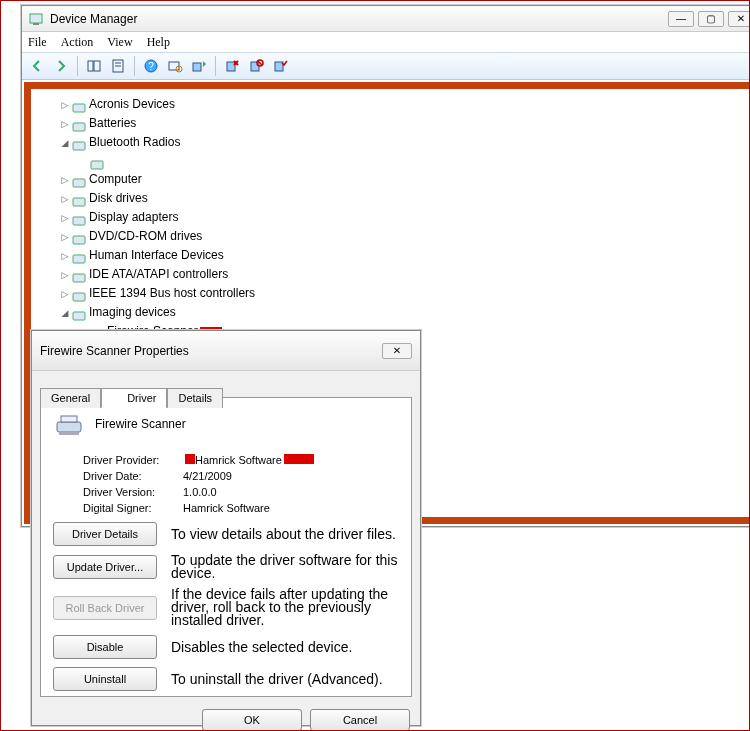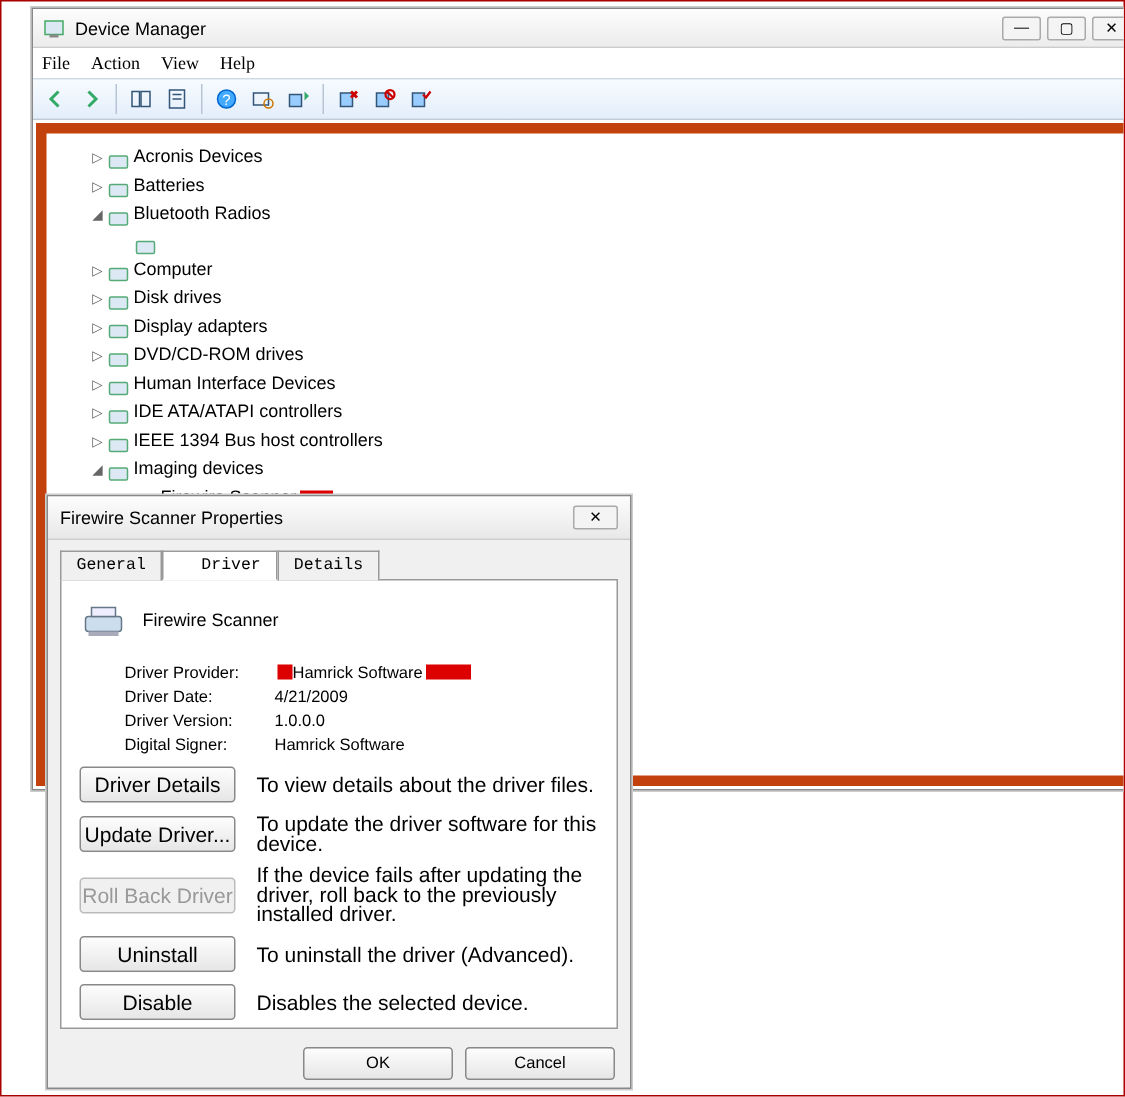--- a/index.html
+++ b/index.html
@@ -109,21 +109,21 @@
 .redact.sm { width: 10px; }
 .redact.lg { width: 30px; }
 
 
 .props-window {
   top: 329px; left: 30px;
   width: 390px; height: 396px;
   background: #f0f0f0;
 }
 .props-title {
-  height: 29px;
+  height: 40px;
   display: flex; align-items: center;
   padding: 0 8px;
   background: linear-gradient(#fdfdfd,#e8e8e8);
   border-bottom: 1px solid #ccc;
 }
 .props-title .close {
   width: 30px; height: 16px;
   border: 1px solid #aaa; border-radius: 2px;
   display:flex;align-items:center;justify-content:center;
   background:#f4f4f4; font-size:10px;
@@ -133,23 +133,22 @@
   padding: 6px 8px 0 8px;
   gap: 0;
 }
 .tab {
   padding: 3px 10px;
   border: 1px solid #999;
   border-bottom: none;
   background: #f0f0f0;
   font-size: 11px;
   position: relative;
-  top: 1px;
+  top: 11px;
   cursor: default;
-  font-family: Liberation Mono, monospace;
 }
 .tab.active {
   background: #fff;
   border-bottom: 1px solid #fff;
   z-index: 2;
   padding-left: 25px;
 }
 .tabpanel {
   margin: 0 8px 8px 8px;
   border: 1px solid #999;
@@ -171,21 +170,21 @@
 }
 .info-row .label { width: 100px; }
 .driver-actions { margin-top: 2px; }
 .action-row {
   display: flex; align-items: center;
   margin: 8px 0;
   gap: 14px;
 }
 .action-row button {
   width: 104px; height: 24px;
-  font-size: 14px;
+  font-size: 11px;
   background: linear-gradient(#fdfdfd,#e6e6e6);
   border: 1px solid #888;
   border-radius: 3px;
   cursor: default;
 }
 .action-row button:disabled {
   color: #999;
   background: #f0f0f0;
   border-color: #bbb;
 }
@@ -398,26 +397,26 @@
       </div>
       <div class="action-row">
         <button>Update Driver...</button>
         <span class="desc">To update the driver software for this device.</span>
       </div>
       <div class="action-row">
         <button disabled="">Roll Back Driver</button>
         <span class="desc">If the device fails after updating the driver, roll back to the previously installed driver.</span>
       </div>
       <div class="action-row">
+        <button>Disable</button>
+        <span class="desc">Disables the selected device.</span>
+      </div>
+      <div class="action-row">
         <button>Uninstall</button>
         <span class="desc">To uninstall the driver (Advanced).</span>
-      </div>
-      <div class="action-row">
-        <button>Disable</button>
-        <span class="desc">Disables the selected device.</span>
       </div>
     </div>
   </div>
   <div class="dlg-buttons">
     <button>OK</button>
     <button>Cancel</button>
   </div>
 </div>
 
 </body></html>

